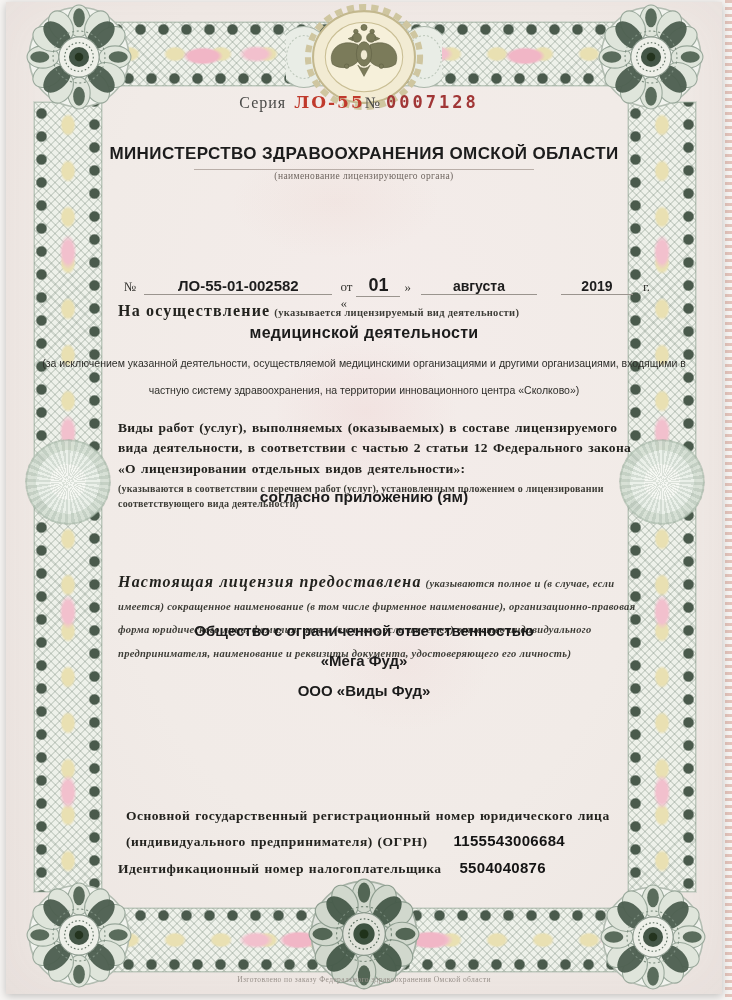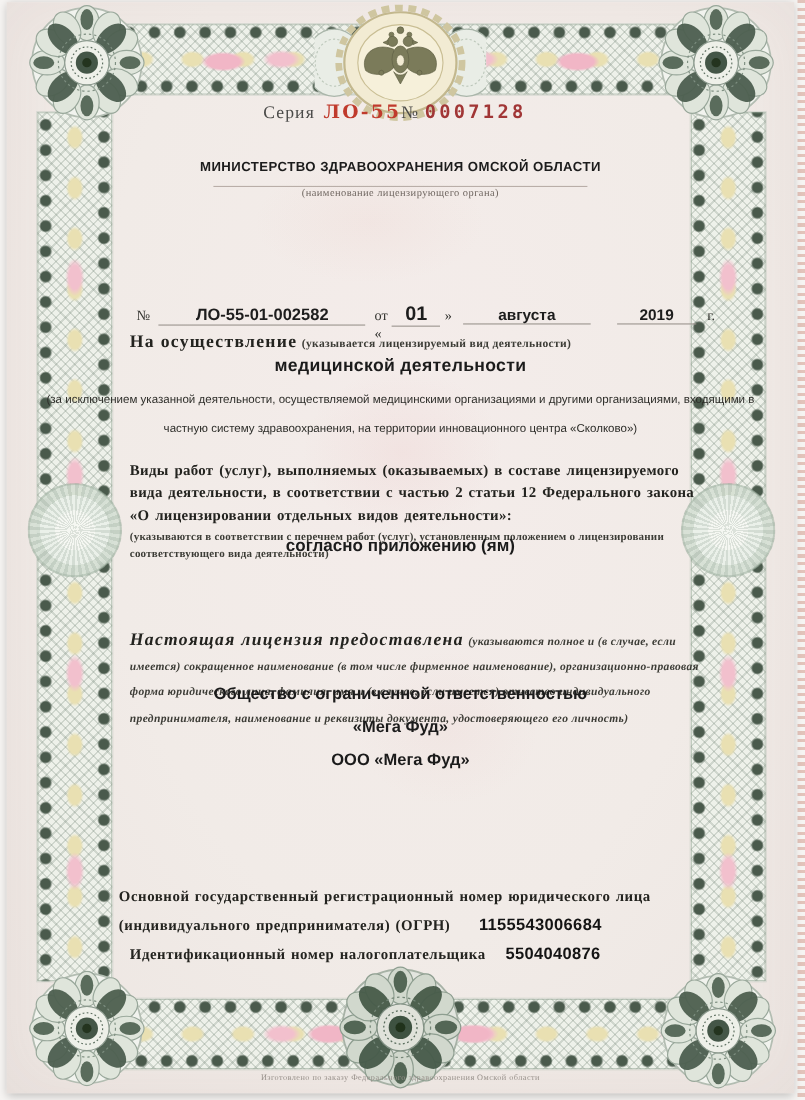--- a/index.html
+++ b/index.html
@@ -79,21 +79,21 @@
   .po-t1{left:170px;top:42px;}  .po-t2{right:170px;top:42px;}
   .po-b1{left:266px;bottom:42px;} .po-b2{right:266px;bottom:42px;}
   
   .abs{position:absolute;}
   .serial-row{left:106px;right:116px;top:90px;display:flex;justify-content:center;align-items:baseline;}
   .serial-label{font-size:16px;color:#4a4a48;letter-spacing:1px;}
   .serial-series{font-family:"DejaVu Serif",serif;font-weight:bold;font-size:17px;color:#c03a2c;letter-spacing:2px;margin-left:8px;}
   .serial-no-sign{font-size:16px;color:#4a4a48;margin-right:6px;}
   .serial-number{font-family:"DejaVu Sans Mono",monospace;font-weight:bold;font-size:17px;color:#a13636;letter-spacing:3px;}
   .ministry{left:0;right:0;top:142px;text-align:center;
-    font-family:"Liberation Sans",sans-serif;font-weight:bold;font-size:12px;color:#1c1c1c;letter-spacing:.4px;}
+    font-family:"Liberation Sans",sans-serif;font-weight:bold;font-size:17px;color:#1c1c1c;letter-spacing:.4px;}
   .ministry-rule{left:50%;margin-left:-170px;top:167px;width:340px;border-top:1px solid #b9aea8;height:0;}
   .ministry-caption{left:0;right:0;top:169px;text-align:center;font-size:9.5px;color:#6e655f;letter-spacing:.4px;}
   .doc-title{
     left:0;right:0;top:180px;text-align:center;
     font-family:"DejaVu Serif",serif;font-weight:bold;font-size:55px;letter-spacing:11px;
     color:#8b918b;-webkit-text-stroke:1.2px #535a54;
     text-shadow:1.5px 1.5px 1px rgba(70,75,70,.4);
   }
   .license-line{left:118px;right:126px;top:273px;display:flex;align-items:baseline;
     font-size:13px;color:#33332f;}
@@ -113,21 +113,21 @@
   .excl2{top:382px;}
   .works-block{left:112px;top:416px;width:516px;}
   .works-par{font-weight:bold;color:#23231f;font-size:13.5px;line-height:1.5;letter-spacing:.3px;word-spacing:1.5px;margin:0;}
   .works-cap{font-weight:bold;color:#3c3c36;font-size:10px;line-height:1.5;letter-spacing:.2px;margin:2px 0 0 0;}
   .works-value{top:486px;font-size:15.5px;}
   .grantee-block{left:112px;top:568px;width:528px;line-height:1.45;margin:0;font-style:italic;}
   .grantee-block .serif-cap{line-height:1.45;}
   .company1{top:620px;font-size:15px;}
   .company2{top:650px;font-size:15px;}
   .company3{top:680px;font-size:15px;}
-  .ogrn-block{left:102px;top:800px;width:552px;line-height:1.6;margin:0;}
+  .ogrn-block{left:120px;top:800px;width:552px;line-height:1.6;margin:0;}
   .reg-label{font-weight:bold;color:#23231f;font-size:13.5px;letter-spacing:.5px;word-spacing:1px;}
   .reg-value{font-family:"Liberation Sans",sans-serif;font-weight:bold;font-size:15px;color:#141414;margin-left:22px;letter-spacing:.3px;}
   .inn-row{left:112px;top:857px;}
   .footer-note{left:0;right:0;bottom:10px;text-align:center;font-size:7.5px;color:#97908a;letter-spacing:.4px;}
 </style>
 </head>
 <body>
 
 <svg width="0" height="0" style="position:absolute" aria-hidden="true">
   <defs>
@@ -271,21 +271,21 @@
   </div>
   <div class="abs center-sans works-value">согласно приложению (ям)</div>
 
   <p class="abs grantee-block">
     <span class="serif-lead">Настоящая лицензия предоставлена</span>
     <span class="serif-cap">(указываются полное и (в случае, если имеется) сокращенное наименование (в том числе фирменное наименование), организационно-правовая форма юридического лица, фамилия, имя и (в случае, если имеется) отчество индивидуального предпринимателя, наименование и реквизиты документа, удостоверяющего его личность)</span>
   </p>
 
   <div class="abs center-sans company1">Общество с ограниченной ответственностью</div>
   <div class="abs center-sans company2">«Мега Фуд»</div>
-  <div class="abs center-sans company3">ООО «Мега Фуд»</div>
+  <div class="abs center-sans company3">ООО «Виды Фуд»</div>
 
   <p class="abs ogrn-block">
     <span class="reg-label">Основной государственный регистрационный номер юридического лица (индивидуального предпринимателя) (ОГРН)</span>
     <span class="reg-value">1155543006684</span>
   </p>
 
   <div class="abs inn-row">
     <span class="reg-label">Идентификационный номер налогоплательщика</span>
     <span class="reg-value" style="margin-left:14px">5504040876</span>
   </div>

